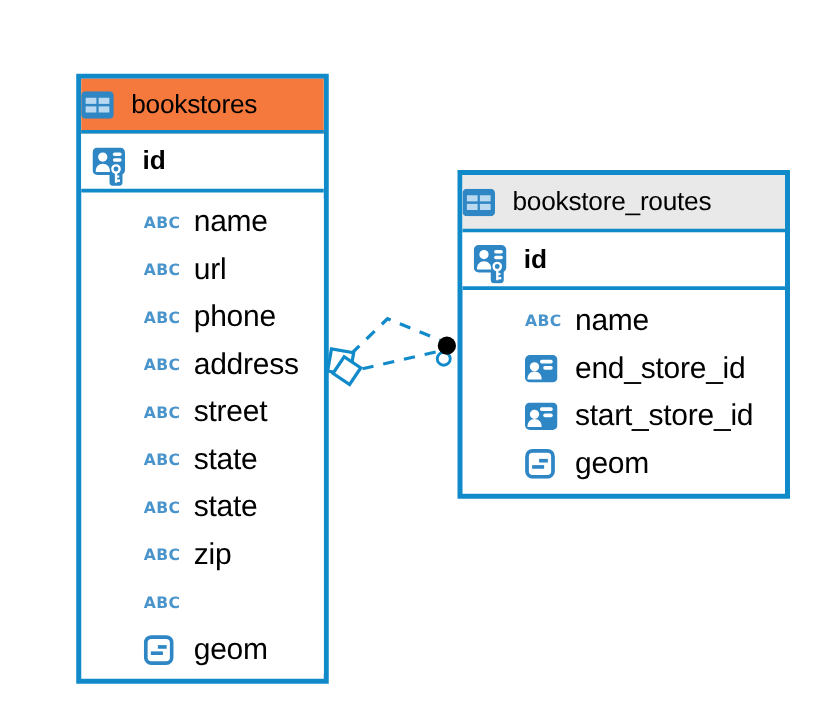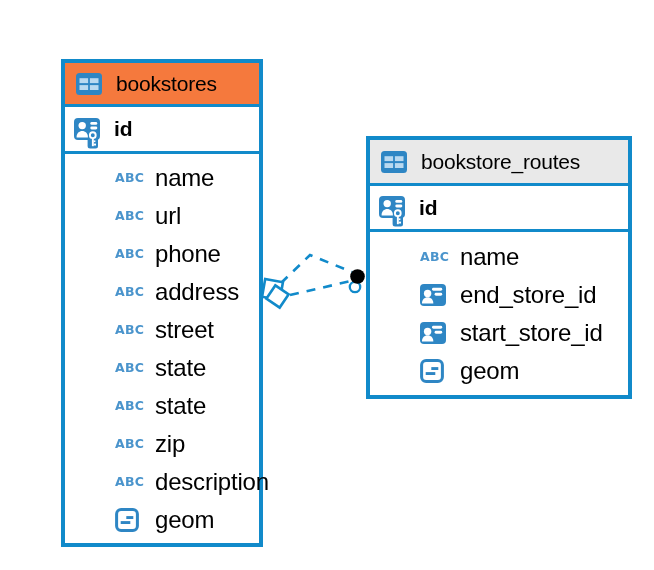--- a/index.html
+++ b/index.html
@@ -22,21 +22,21 @@
     color:var(--text_color);
   }
   .tbl{
     position:absolute;background:#fff;
     border:4px solid var(--table_border);
     box-sizing:border-box;
   }
   .tbl--bookstores{left:61px;top:59px;width:202px;height:488px;}
   .tbl--routes{left:366px;top:136px;width:266px;height:263px;}
   .tbl-header{
-    display:flex;align-items:center;gap:9px;padding-left:11px;
+    display:flex;align-items:center;gap:9px;
     border-bottom:3px solid var(--table_border);
     box-sizing:border-box;
   }
   .tbl--bookstores .tbl-header{height:44px;background:var(--bookstores_header_bg);}
   .tbl--routes .tbl-header{height:46px;background:var(--routes_header_bg);}
   .tbl-title{font-size:21px;letter-spacing:-0.2px;}
   .pk-row{
     display:flex;align-items:center;gap:9px;padding-left:9px;
     border-bottom:3px solid var(--table_border);
     box-sizing:border-box;background:#fff;
@@ -173,21 +173,20 @@
       <div class="col-row">
         <span class="icon-slot">
             <span class="abc-icon">ABC</span>
           </span>
         <span class="col-label">zip</span>
       </div>
       <div class="col-row">
         <span class="icon-slot">
             <span class="abc-icon">ABC</span>
           </span>
-        <span class="col-label">description</span>
       </div>
       <div class="col-row">
         <span class="icon-slot">
             <svg width="24" height="24">
               <use href="#sym-geom"></use>
             </svg>
           </span>
         <span class="col-label">geom</span>
       </div>
     </div>

